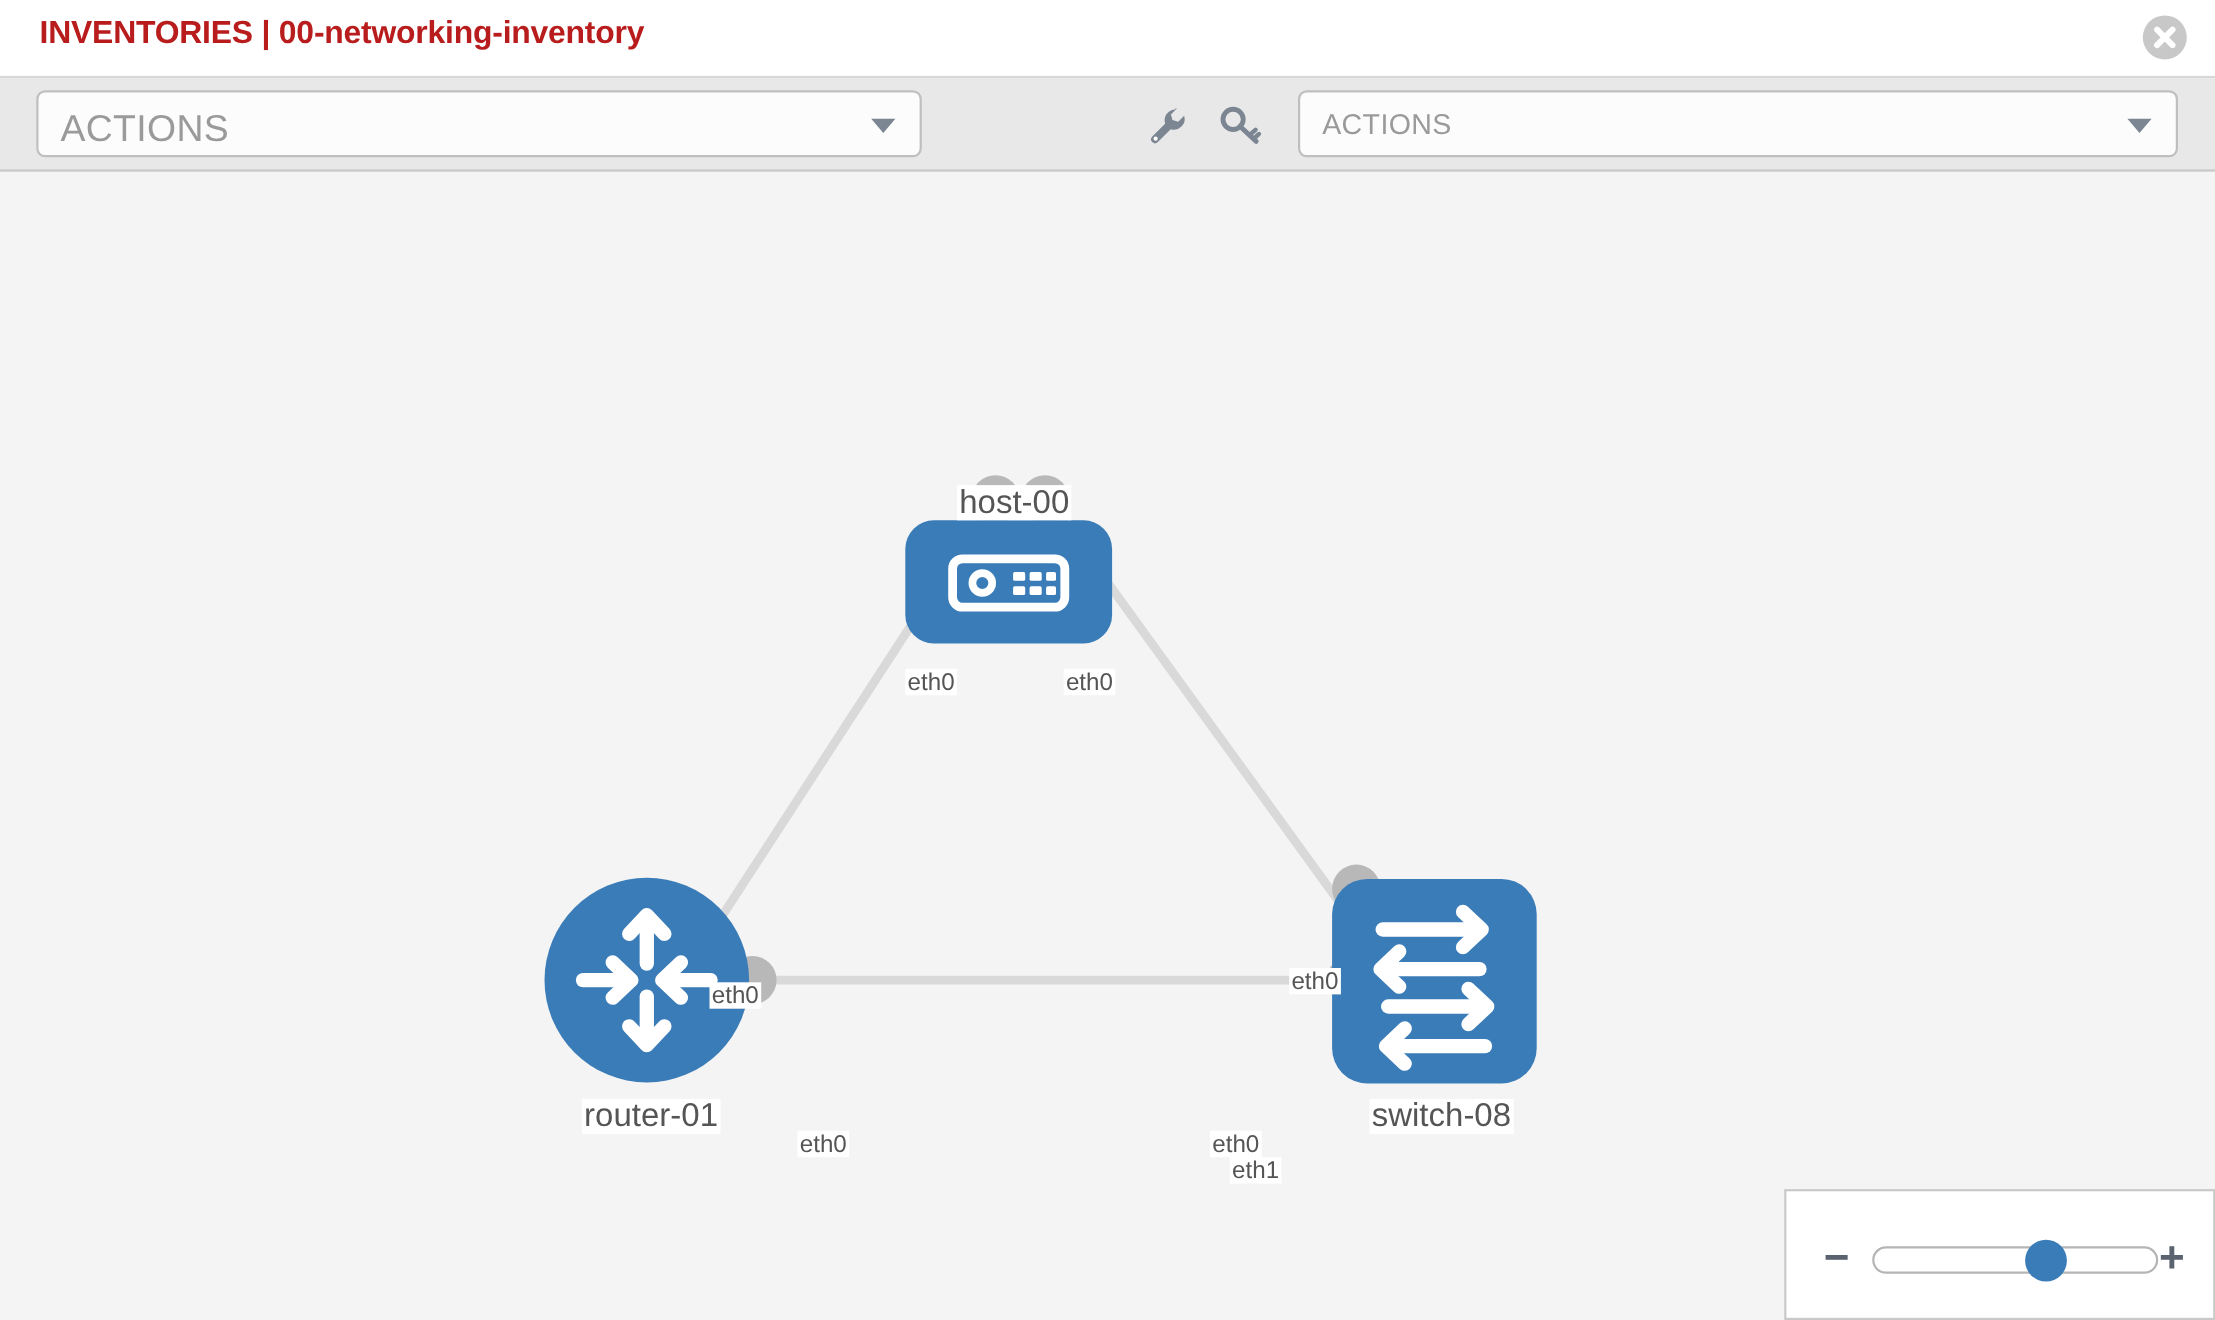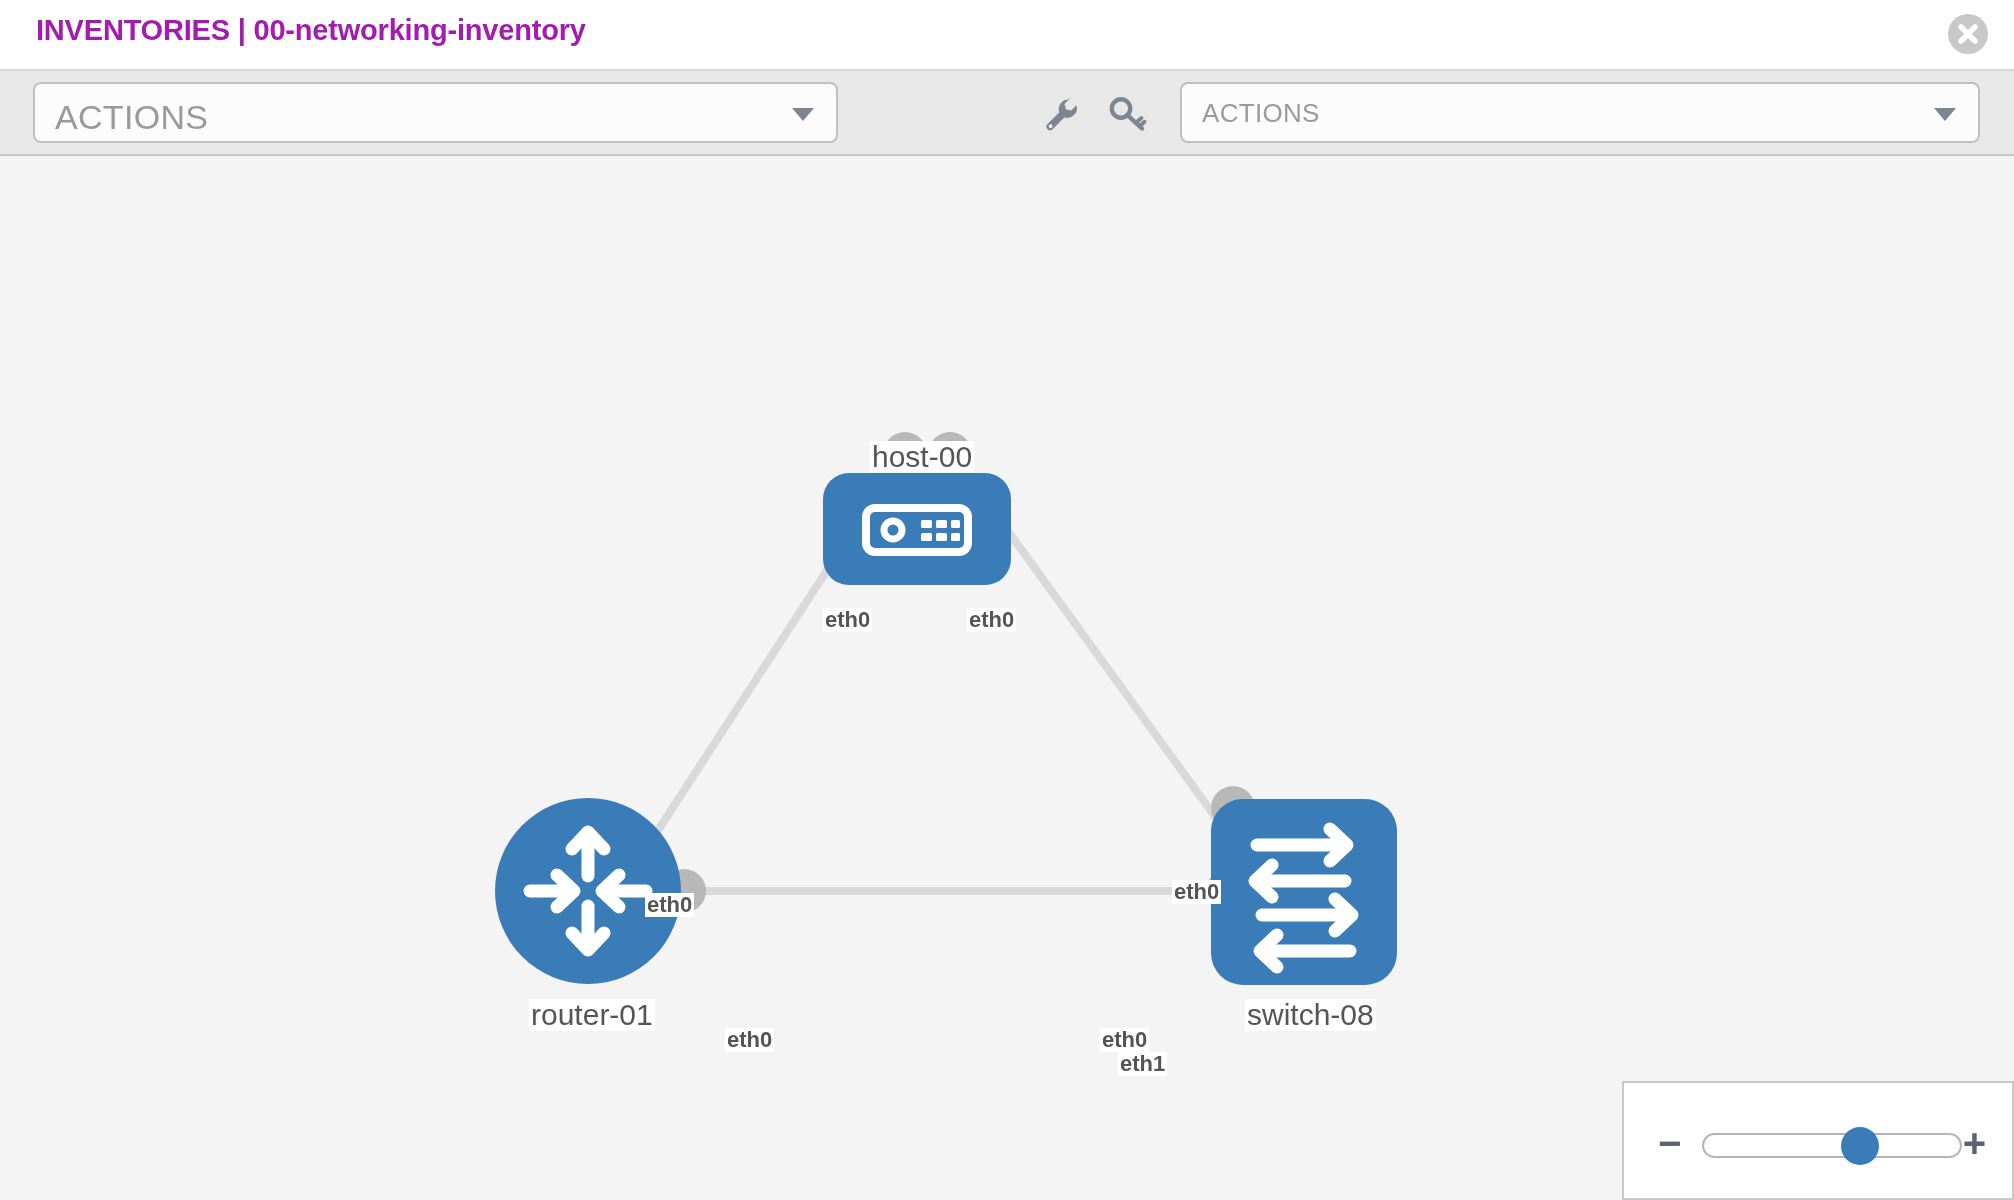--- a/index.html
+++ b/index.html
@@ -25,21 +25,21 @@
     left: 0; top: 0;
     width: 2014px; height: 71px;
     background: #ffffff;
     border-bottom: 2px solid #d7d7d7;
   }
   .page-title {
     position: absolute;
     left: 36px; top: 14px;
     font-size: 29px;
     font-weight: bold;
-    color: #a21caf;
+    color: #b91c1c;
     letter-spacing: -0.2px;
     white-space: nowrap;
   }
   .close-btn {
     position: absolute;
     right: 26px; top: 14px;
     width: 40px; height: 40px;
     border-radius: 50%;
     background: #c8c8c8;
     cursor: pointer;
@@ -129,21 +129,20 @@
     text-align: center;
   }
   .edge-label {
     position: absolute;
     font-size: 22px;
     color: #555555;
     background: #ffffff;
     white-space: nowrap;
     line-height: 1.1;
     padding: 0 2px;
-    font-weight: bold;
   }
 
   
   .zoom-panel {
     position: absolute;
     left: 1622px; top: 1081px;
     width: 392px; height: 119px;
     background: #ffffff;
     border: 2px solid #c9c9c9;
   }

